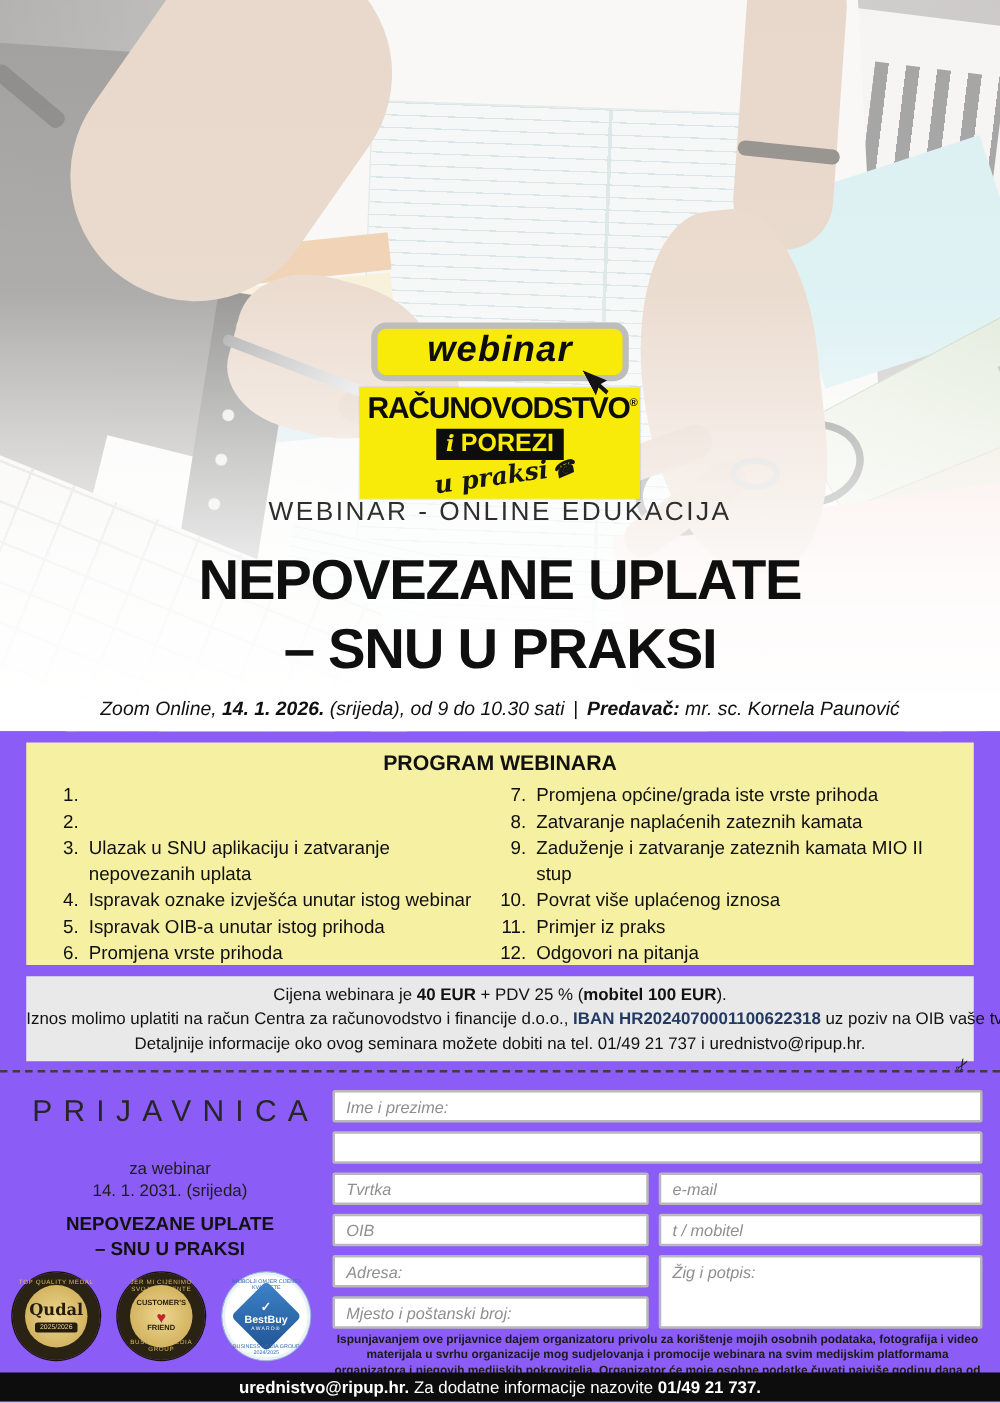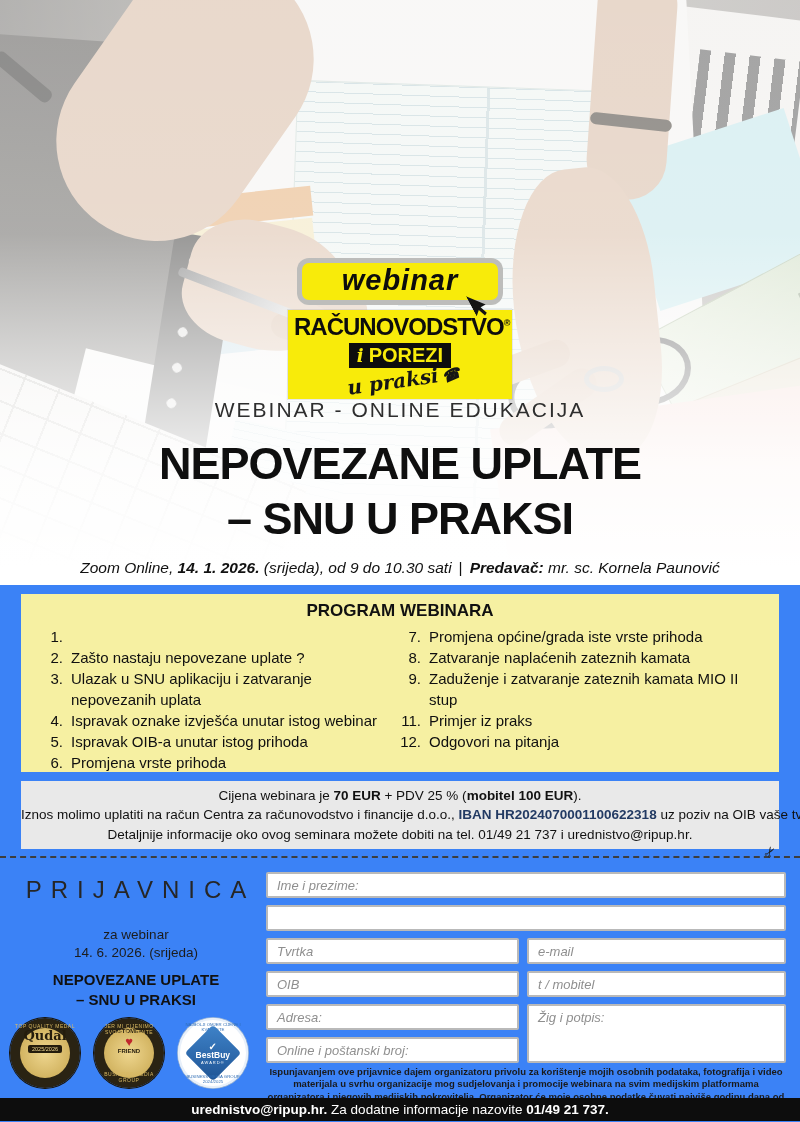--- a/index.html
+++ b/index.html
@@ -1,16 +1,16 @@
 <!DOCTYPE html>
 <html><head>
 <meta charset="utf-8">
 <style>
   html,body{margin:0;padding:0;background:#fff;}
-  .page{position:relative;width:800px;height:1122px;overflow:hidden;background:#3b82f6;
+  .page{position:relative;width:800px;height:1122px;overflow:hidden;background:#8b5cf6;
         font-family:"Liberation Sans",sans-serif;color:#111;}
 
   
   .photo{position:absolute;left:0;top:0;width:800px;height:585px;overflow:hidden;
          background:linear-gradient(100deg,#7d7b78 0%,#97948f 22%,#a9a6a2 45%,#b0ada9 70%,#a39f9b 100%);}
   .photo div{position:absolute;}
   .desk-dark{left:-30px;top:40px;width:210px;height:430px;background:linear-gradient(#5f5d5a,#7a7874);transform:rotate(4deg);}
   .pen-topleft{left:-12px;top:70px;width:70px;height:14px;background:#3c3b39;border-radius:6px;transform:rotate(40deg);}
   .paper-tr{left:655px;top:15px;width:185px;height:245px;background:#efedea;transform:rotate(7deg);}
   .paper-tr-bars{left:690px;top:55px;width:105px;height:160px;
@@ -112,21 +112,21 @@
   .pr-title{font-size:24px;letter-spacing:9px;padding-left:9px;color:#262626;}
   .pr-sub{margin-top:22px;font-size:13.5px;line-height:18px;color:#1c1c1c;}
   .pr-name{margin-top:8px;font-weight:bold;font-size:15px;line-height:20px;color:#111;}
 
   .badges{position:absolute;left:10px;top:1018px;display:flex;gap:14px;}
   .badge{width:70px;height:70px;border-radius:50%;position:relative;display:flex;align-items:center;justify-content:center;}
   .badge-dark{background:radial-gradient(circle,#2a2313 0 100%);box-shadow:0 0 0 1px #171106;}
   .badge-dark .ring-top{position:absolute;top:5px;width:64px;text-align:center;font-size:5px;color:#d9b963;letter-spacing:.5px;}
   .badge-dark .ring-bottom{position:absolute;bottom:5px;width:64px;text-align:center;font-size:5px;color:#d9b963;letter-spacing:.5px;}
   .badge-inner-gold{width:50px;height:50px;border-radius:50%;background:radial-gradient(#eed68f,#c7a64e);
-        display:flex;flex-direction:column;align-items:center;color:#241c0c;text-align:center;}
+        display:flex;flex-direction:column;align-items:center;justify-content:center;color:#241c0c;text-align:center;}
   .qudal-word{font-family:"DejaVu Serif",serif;font-weight:bold;font-size:13px;}
   .qudal-years{font-size:5.5px;background:#241c0c;color:#eed68f;padding:1px 4px;border-radius:2px;margin-top:2px;}
   .friend-word{font-size:6px;font-weight:bold;line-height:7px;}
   .heart{color:#c0272d;font-size:13px;line-height:13px;}
   .badge-blue{background:#fff;box-shadow:0 0 0 1px #9db8d8, inset 0 0 0 2px #e8f0fa;}
   .badge-blue .ring-top{position:absolute;top:4px;width:62px;text-align:center;font-size:4.3px;color:#2f6db5;}
   .badge-blue .ring-bottom{position:absolute;bottom:4px;width:62px;text-align:center;font-size:4.3px;color:#2f6db5;}
   .bb-diamond{width:40px;height:40px;background:linear-gradient(135deg,#3f83c9,#1f5494);transform:rotate(45deg);
         display:flex;align-items:center;justify-content:center;border-radius:4px;}
   .bb-diamond-in{transform:rotate(-45deg);text-align:center;color:#fff;}
@@ -226,21 +226,20 @@
 
     <div class="program">
       <div class="program-title">PROGRAM WEBINARA</div>
       <div class="program-cols">
         <div class="pcol-left">
           <div class="pitem">
               <span class="pnum">1.</span>
             </div>
           <div class="pitem">
               <span class="pnum">2.</span>
-              <span>Zašto nastaju nepovezane uplate ?</span>
             </div>
           <div class="pitem">
               <span class="pnum">3.</span>
               <span>Ulazak u SNU aplikaciju i zatvaranje nepovezanih uplata</span>
             </div>
           <div class="pitem">
               <span class="pnum">4.</span>
               <span>Ispravak oznake izvješća unutar istog webinar</span>
             </div>
           <div class="pitem">
@@ -259,46 +258,50 @@
             </div>
           <div class="pitem">
               <span class="pnum">8.</span>
               <span>Zatvaranje naplaćenih zateznih kamata</span>
             </div>
           <div class="pitem">
               <span class="pnum">9.</span>
               <span>Zaduženje i zatvaranje zateznih kamata MIO II stup</span>
             </div>
           <div class="pitem">
+              <span class="pnum">10.</span>
+              <span>Povrat više uplaćenog iznosa</span>
+            </div>
+          <div class="pitem">
               <span class="pnum">11.</span>
               <span>Primjer iz praks</span>
             </div>
           <div class="pitem">
               <span class="pnum">12.</span>
               <span>Odgovori na pitanja</span>
             </div>
         </div>
       </div>
     </div>
 
     <div class="price">
-      <div><span>Cijena webinara je </span><span class="b">70 EUR</span><span> + PDV 25 % (</span><span class="b">mobitel 100 EUR</span><span>).</span></div>
+      <div><span>Cijena webinara je </span><span class="b">40 EUR</span><span> + PDV 25 % (</span><span class="b">mobitel 100 EUR</span><span>).</span></div>
       <div><span>Iznos molimo uplatiti na račun Centra za računovodstvo i financije d.o.o., </span><span class="navy">IBAN HR2024070001100622318</span><span> uz poziv na OIB vaše tvrtke</span></div>
       <div>Detaljnije informacije oko ovog seminara možete dobiti na tel. 01/49 21 737 i urednistvo@ripup.hr.</div>
     </div>
 
     <div class="cutline">
       <span class="scissors">✂</span>
     </div>
 
     <div class="pr-left">
       <div class="pr-title">PRIJAVNICA</div>
       <div class="pr-sub">
         <div>za webinar</div>
-        <div>14. 6. 2026. (srijeda)</div>
+        <div>14. 1. 2031. (srijeda)</div>
       </div>
       <div class="pr-name">
         <div>NEPOVEZANE UPLATE</div>
         <div>– SNU U PRAKSI</div>
       </div>
     </div>
 
     <div class="badges">
       <div class="badge badge-dark">
         <div class="ring-top">TOP QUALITY MEDAL</div>
@@ -331,21 +334,21 @@
 
     <div class="form">
       <div class="field span2">Ime i prezime:</div>
       <div class="field span2"></div>
       <div class="field">Tvrtka</div>
       <div class="field">e-mail</div>
       <div class="field">OIB</div>
       <div class="field">t / mobitel</div>
       <div class="field">Adresa:</div>
       <div class="field tall">Žig i potpis:</div>
-      <div class="field">Online i poštanski broj:</div>
+      <div class="field">Mjesto i poštanski broj:</div>
     </div>
 
     <div class="fineprint">Ispunjavanjem ove prijavnice dajem organizatoru privolu za korištenje mojih osobnih podataka, fotografija i video materijala u svrhu organizacije mog sudjelovanja i promocije webinara na svim medijskim platformama organizatora i njegovih medijskih pokrovitelja. Organizator će moje osobne podatke čuvati najviše godinu dana od prijave.</div>
 
     <div class="footer">
         <span class="b">urednistvo@ripup.hr.</span>
         <span> Za dodatne informacije nazovite </span>
         <span class="b">01/49 21 737.</span>
       </div>
 

